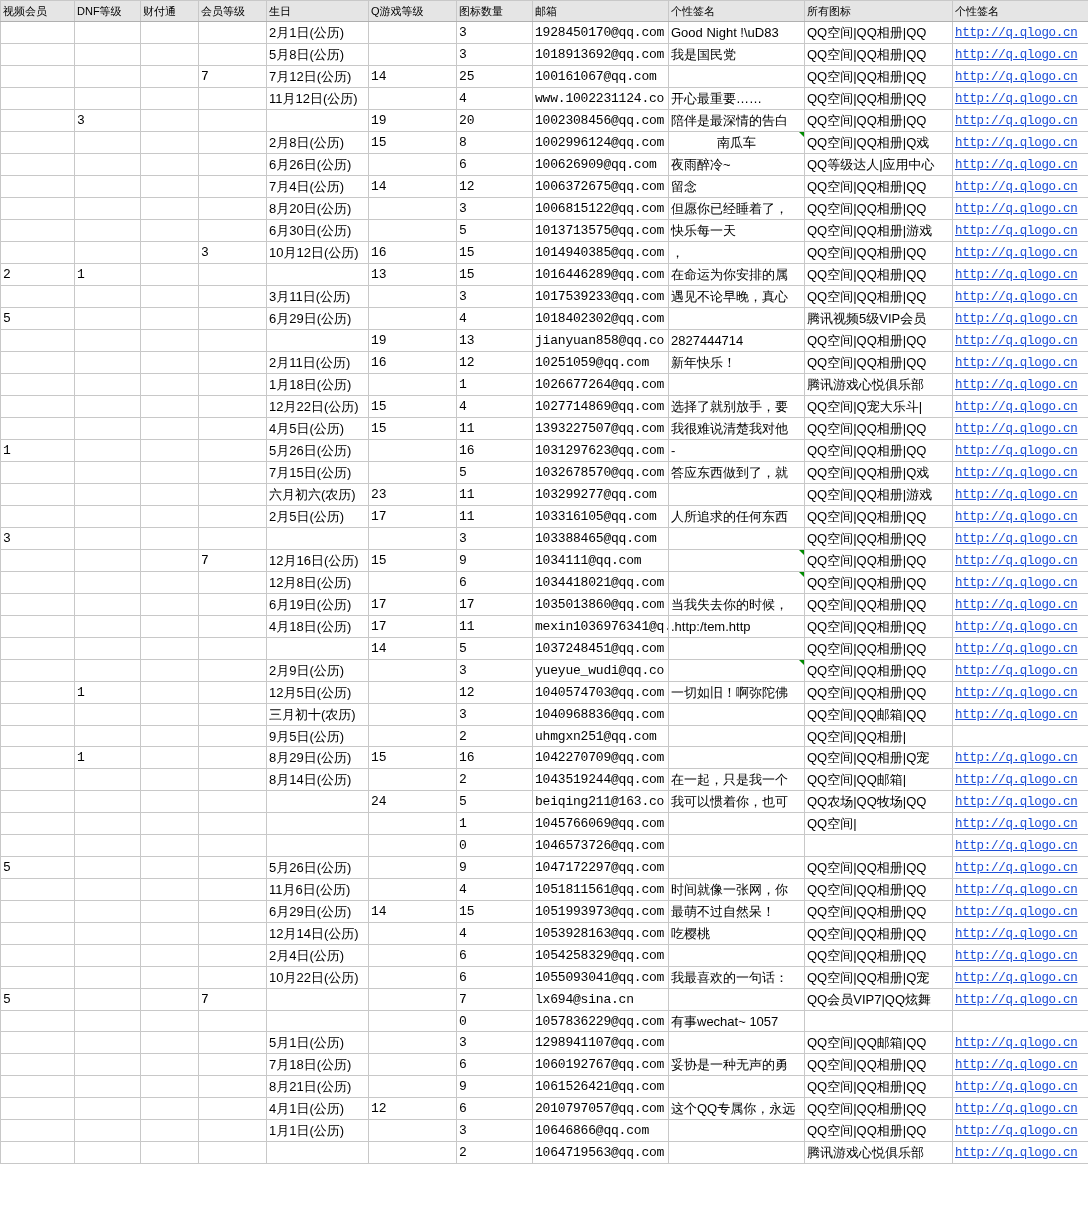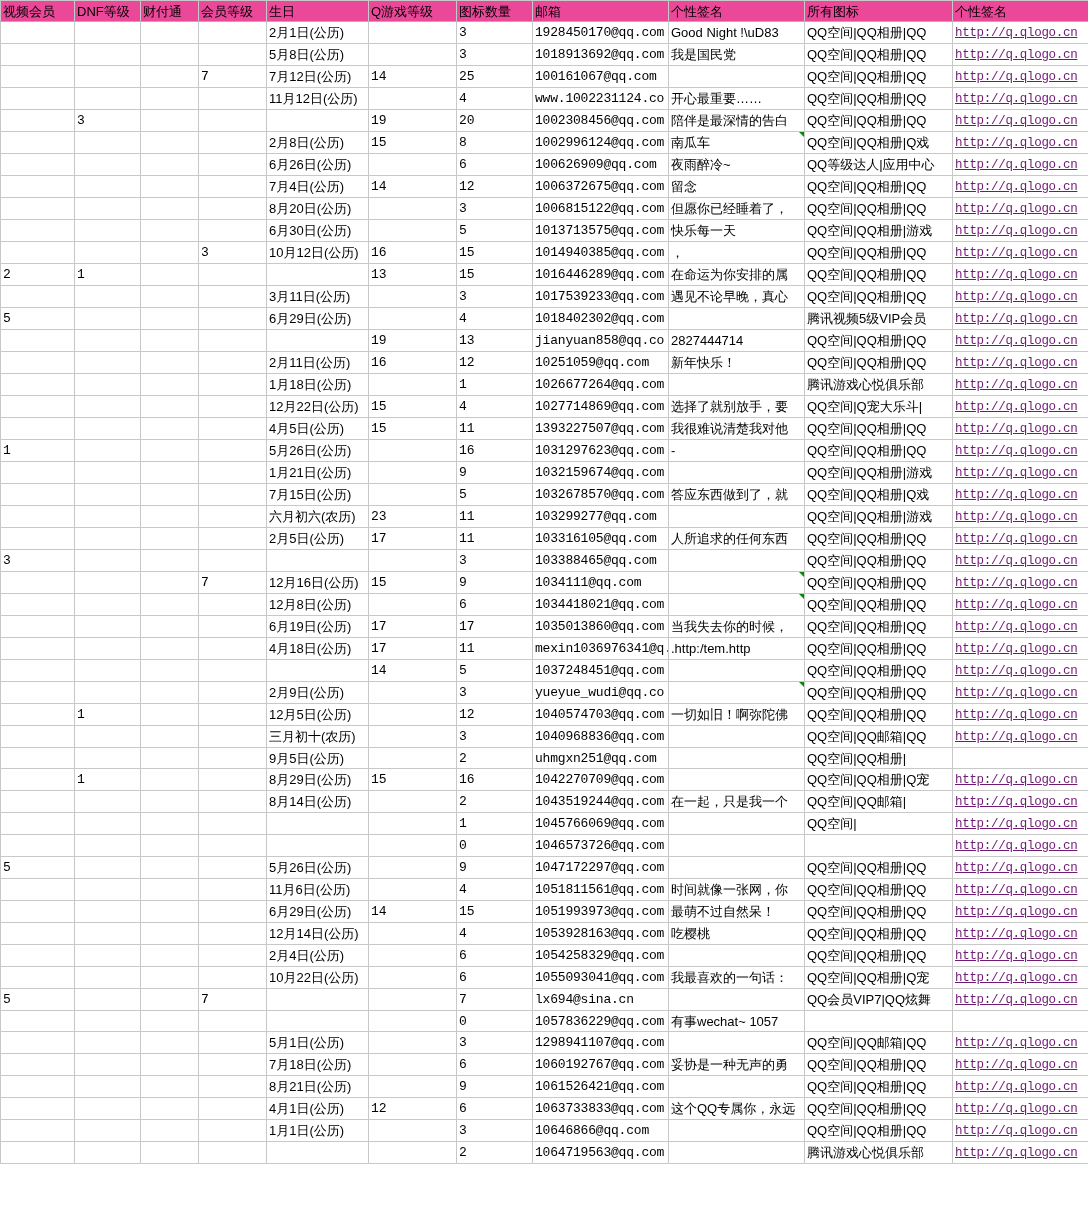--- a/index.html
+++ b/index.html
@@ -26,23 +26,23 @@
     height: 20px;
     line-height: 19px;
     overflow: hidden;
     white-space: nowrap;
     vertical-align: middle;
     font-weight: normal;
     font-size: 13px;
   }
   table.sheet thead th {
     border-bottom: 1px solid #b0b0b0;
-    background: #ec4899;
+    background: #e5e5e5;
     text-align: left;
-    font-size: 13px;
+    font-size: 11px;
   }
   
   col.c0 { width: 74px; }
   col.c1 { width: 66px; }
   col.c2 { width: 58px; }
   col.c3 { width: 68px; }
   col.c4 { width: 102px; }
   col.c5 { width: 88px; }
   col.c6 { width: 76px; }
   col.c7 { width: 136px; }
@@ -56,28 +56,28 @@
   }
   .cell-email {
     font-family: "Liberation Mono", monospace;
     font-size: 12.5px;
     letter-spacing: -0.2px;
     margin-top: 48px;
   }
   .cell-link a {
     font-family: "Liberation Mono", monospace;
     font-size: 12.5px;
-    color: #701a75;
+    color: #1d4ed8;
     text-decoration: underline;
     letter-spacing: -0.3px;
   }
   .cell-num { text-align: left; }
   .cell-sign { position: relative; }
   
-  td.marker { position: relative; }
+  td.marker { position: relative; text-align: center; }
   td.marker::after {
     content: "";
     position: absolute;
     top: 0;
     right: 0;
     border-top: 5px solid #d40000;
     border-left: 5px solid transparent;
   }
   td.marker-green::after {
     border-top-color: #008a00;
@@ -376,33 +376,20 @@
           <td class="cell-email">1031297623@qq.com</td>
           <td class="cell-sign">-</td>
           <td>QQ空间|QQ相册|QQ</td>
           <td class="cell-link"><a href="#">http://q.qlogo.cn</a></td>
         </tr>
         <tr>
           <td class="mono cell-num"></td>
           <td class="mono cell-num"></td>
           <td class="mono cell-num"></td>
           <td class="mono cell-num"></td>
-          <td>1月21日(公历)</td>
-          <td class="mono cell-num"></td>
-          <td class="mono cell-num">9</td>
-          <td class="cell-email">1032159674@qq.com</td>
-          <td class="cell-sign"></td>
-          <td>QQ空间|QQ相册|游戏</td>
-          <td class="cell-link"><a href="#">http://q.qlogo.cn</a></td>
-        </tr>
-        <tr>
-          <td class="mono cell-num"></td>
-          <td class="mono cell-num"></td>
-          <td class="mono cell-num"></td>
-          <td class="mono cell-num"></td>
           <td>7月15日(公历)</td>
           <td class="mono cell-num"></td>
           <td class="mono cell-num">5</td>
           <td class="cell-email">1032678570@qq.com</td>
           <td class="cell-sign">答应东西做到了，就</td>
           <td>QQ空间|QQ相册|Q戏</td>
           <td class="cell-link"><a href="#">http://q.qlogo.cn</a></td>
         </tr>
         <tr>
           <td class="mono cell-num"></td>
@@ -585,20 +572,33 @@
           <td class="cell-sign">在一起，只是我一个</td>
           <td>QQ空间|QQ邮箱|</td>
           <td class="cell-link"><a href="#">http://q.qlogo.cn</a></td>
         </tr>
         <tr>
           <td class="mono cell-num"></td>
           <td class="mono cell-num"></td>
           <td class="mono cell-num"></td>
           <td class="mono cell-num"></td>
           <td></td>
+          <td class="mono cell-num">24</td>
+          <td class="mono cell-num">5</td>
+          <td class="cell-email">beiqing211@163.co</td>
+          <td class="cell-sign">我可以惯着你，也可</td>
+          <td>QQ农场|QQ牧场|QQ</td>
+          <td class="cell-link"><a href="#">http://q.qlogo.cn</a></td>
+        </tr>
+        <tr>
+          <td class="mono cell-num"></td>
+          <td class="mono cell-num"></td>
+          <td class="mono cell-num"></td>
+          <td class="mono cell-num"></td>
+          <td></td>
           <td class="mono cell-num"></td>
           <td class="mono cell-num">1</td>
           <td class="cell-email">1045766069@qq.com</td>
           <td class="cell-sign"></td>
           <td>QQ空间|</td>
           <td class="cell-link"><a href="#">http://q.qlogo.cn</a></td>
         </tr>
         <tr>
           <td class="mono cell-num"></td>
           <td class="mono cell-num"></td>
@@ -756,21 +756,21 @@
           <td class="cell-link"><a href="#">http://q.qlogo.cn</a></td>
         </tr>
         <tr>
           <td class="mono cell-num"></td>
           <td class="mono cell-num"></td>
           <td class="mono cell-num"></td>
           <td class="mono cell-num"></td>
           <td>4月1日(公历)</td>
           <td class="mono cell-num">12</td>
           <td class="mono cell-num">6</td>
-          <td class="cell-email">1063733833@qq.com</td>
+          <td class="cell-email">2010797057@qq.com</td>
           <td class="cell-sign">这个QQ专属你，永远</td>
           <td>QQ空间|QQ相册|QQ</td>
           <td class="cell-link"><a href="#">http://q.qlogo.cn</a></td>
         </tr>
         <tr>
           <td class="mono cell-num"></td>
           <td class="mono cell-num"></td>
           <td class="mono cell-num"></td>
           <td class="mono cell-num"></td>
           <td>1月1日(公历)</td>

